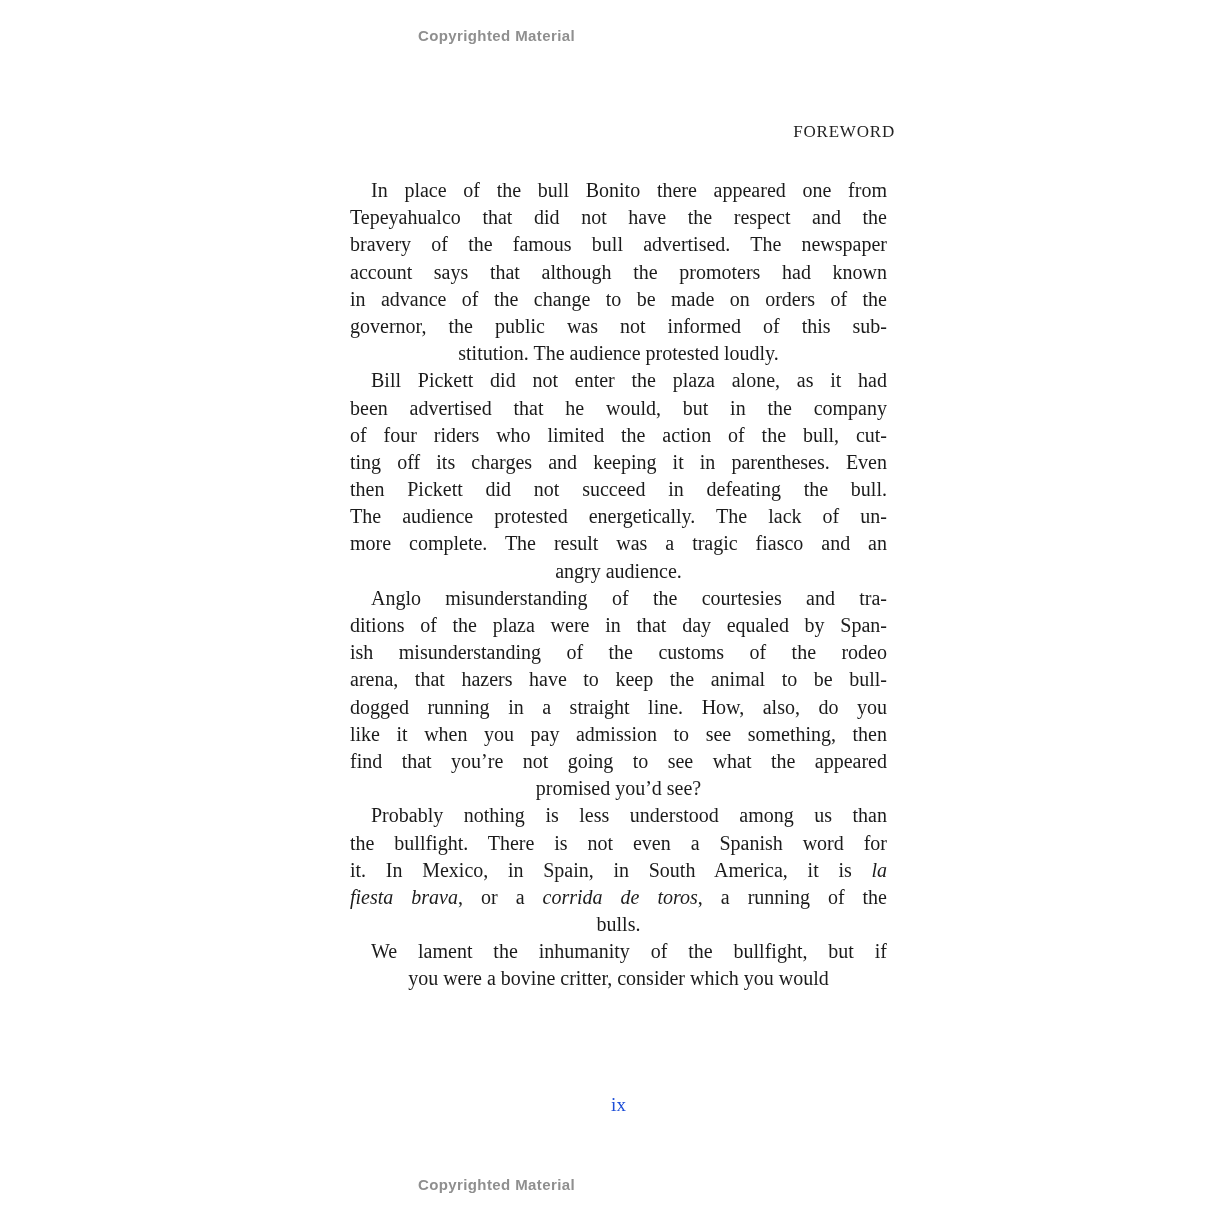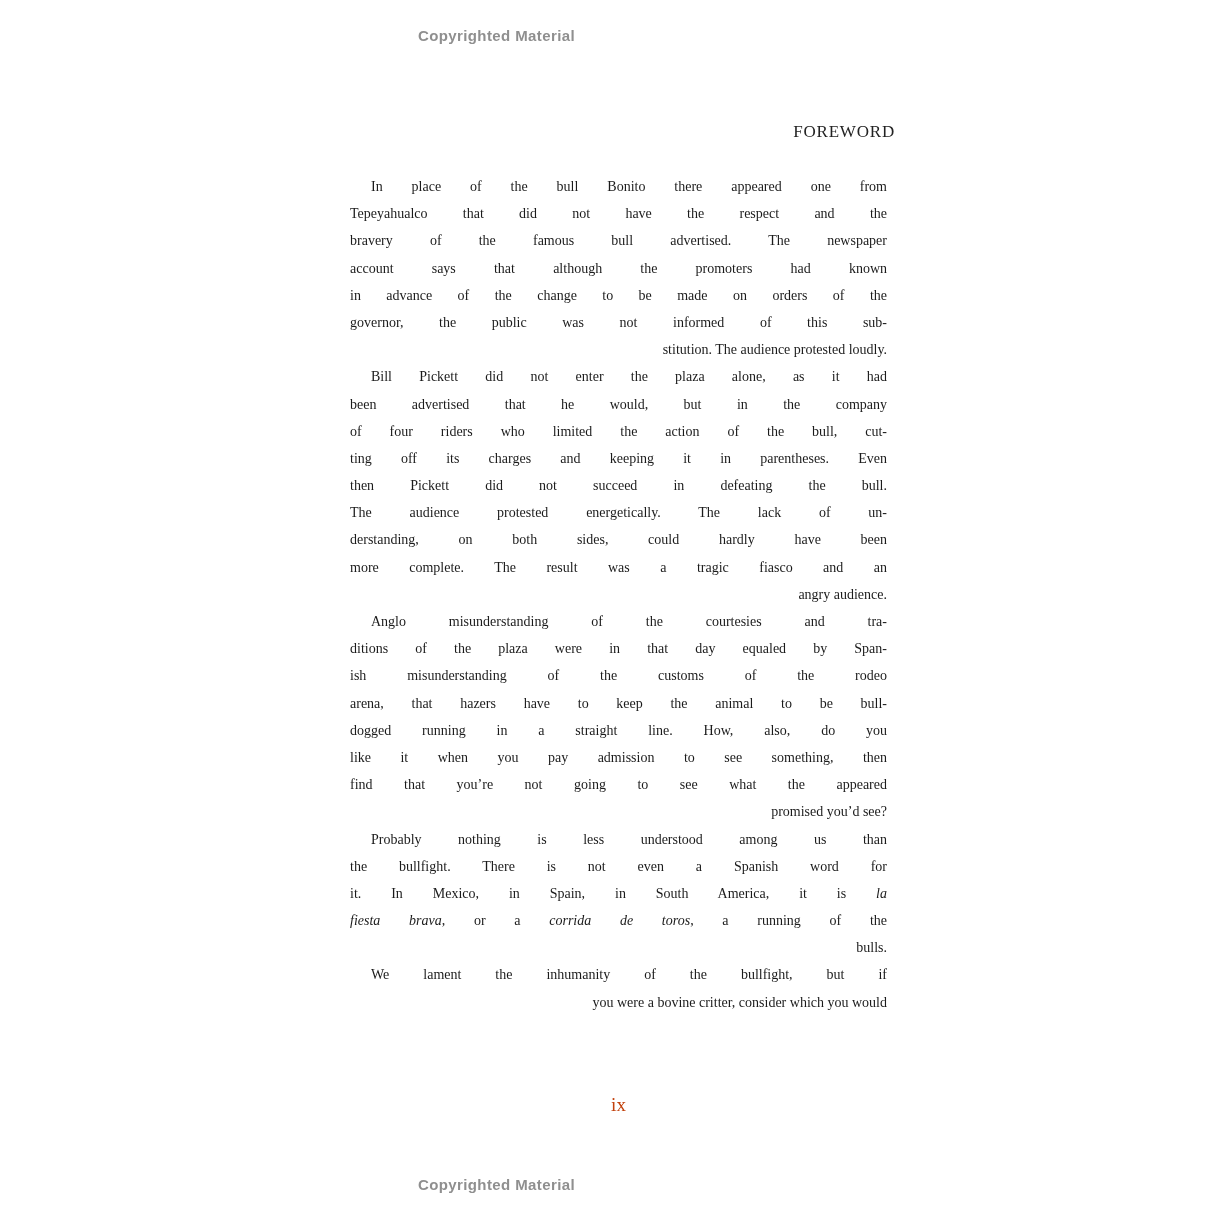--- a/index.html
+++ b/index.html
@@ -38,48 +38,48 @@
     font-size: 17px;
     letter-spacing: 0.8px;
     color: #232323;
   }
 
   .body-text {
     position: absolute;
     left: 350px;
     top: 179px;
     width: 537px;
-    font-size: 14px;
+    font-size: 20px;
     color: #1b1b1b;
   }
   .paragraph { margin: 0; padding: 0; }
   .line {
     height: 27.2px;
     overflow: hidden;
-    text-align: right;
+    text-align: center;
     white-space: normal;
   }
   .line.j { text-align: justify; }
   .line.j::after {
     content: "";
     display: inline-block;
     width: 100%;
     height: 0;
   }
   .line.indent { text-indent: 21px; }
   .line em { }
 
   .page-number {
     position: absolute;
     left: 350px;
     top: 1094px;
     width: 537px;
     text-align: center;
     font-size: 19px;
-    color: #c2410c;
+    color: #1d4ed8;
   }
 </style>
 </head>
 <body>
 
 <div class="page">
 
   <div class="copyright-notice copyright-top">Copyrighted Material</div>
 
   <div class="running-header">FOREWORD</div>
@@ -94,21 +94,20 @@
         <div class="line j"><span>governor, the public was not informed of this sub-</span></div>
         <div class="line"><span>stitution. The audience protested loudly.</span></div>
       </div>
       <div class="paragraph">
         <div class="line j indent"><span>Bill Pickett did not enter the plaza alone, as it had</span></div>
         <div class="line j"><span>been advertised that he would, but in the company</span></div>
         <div class="line j"><span>of four riders who limited the action of the bull, cut-</span></div>
         <div class="line j"><span>ting off its charges and keeping it in parentheses. Even</span></div>
         <div class="line j"><span>then Pickett did not succeed in defeating the bull.</span></div>
         <div class="line j"><span>The audience protested energetically. The lack of un-</span></div>
-        <div class="line j"><span>derstanding, on both sides, could hardly have been</span></div>
         <div class="line j"><span>more complete. The result was a tragic fiasco and an</span></div>
         <div class="line"><span>angry audience.</span></div>
       </div>
       <div class="paragraph">
         <div class="line j indent"><span>Anglo misunderstanding of the courtesies and tra-</span></div>
         <div class="line j"><span>ditions of the plaza were in that day equaled by Span-</span></div>
         <div class="line j"><span>ish misunderstanding of the customs of the rodeo</span></div>
         <div class="line j"><span>arena, that hazers have to keep the animal to be bull-</span></div>
         <div class="line j"><span>dogged running in a straight line. How, also, do you</span></div>
         <div class="line j"><span>like it when you pay admission to see something, then</span></div>

